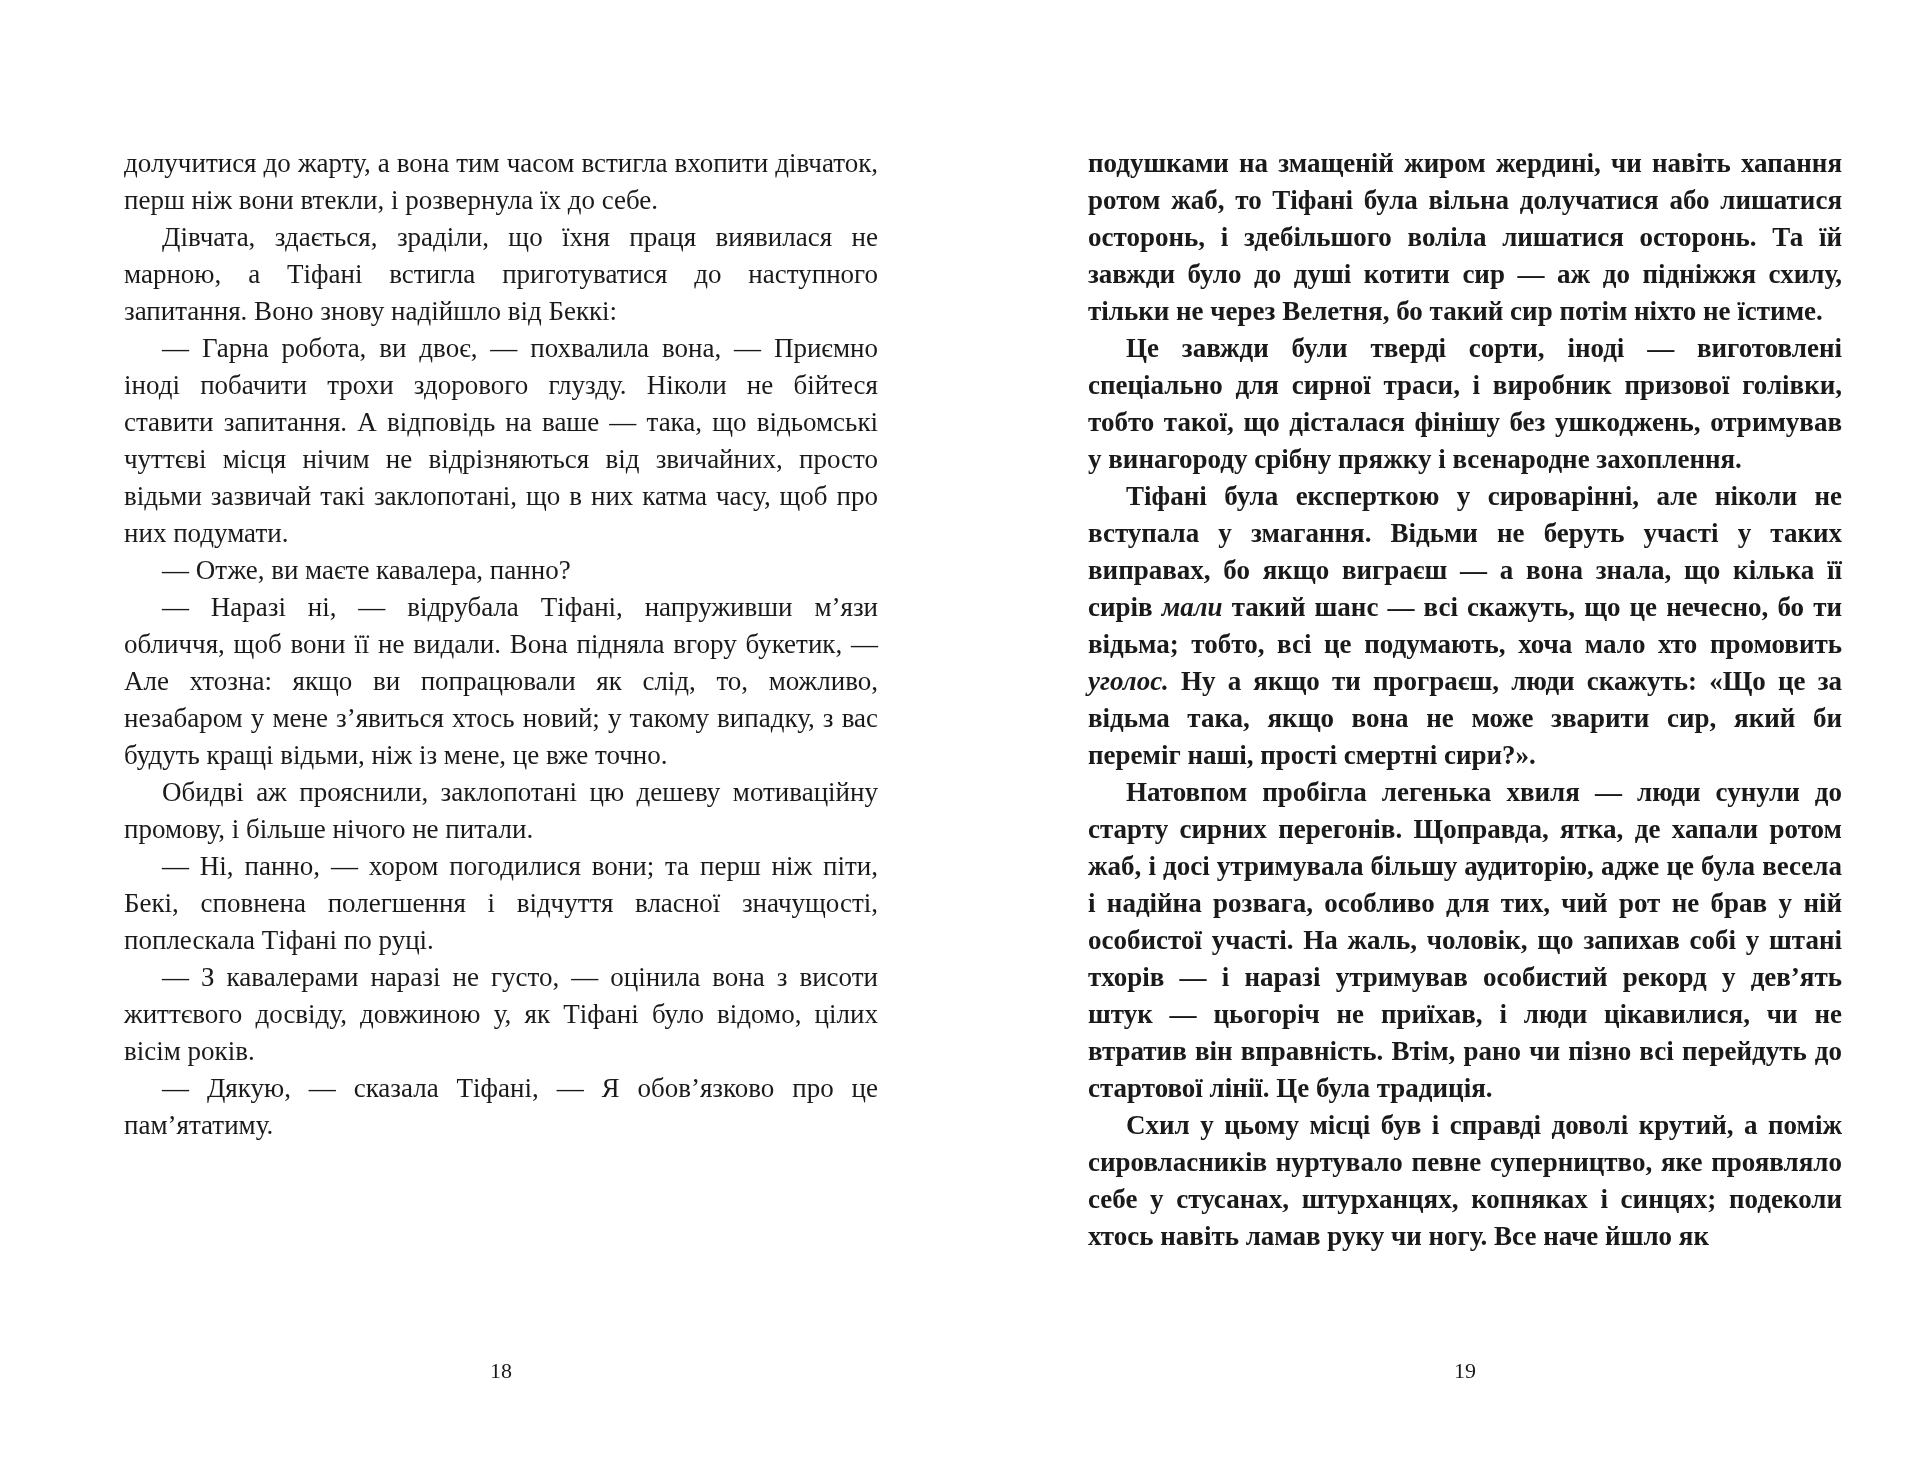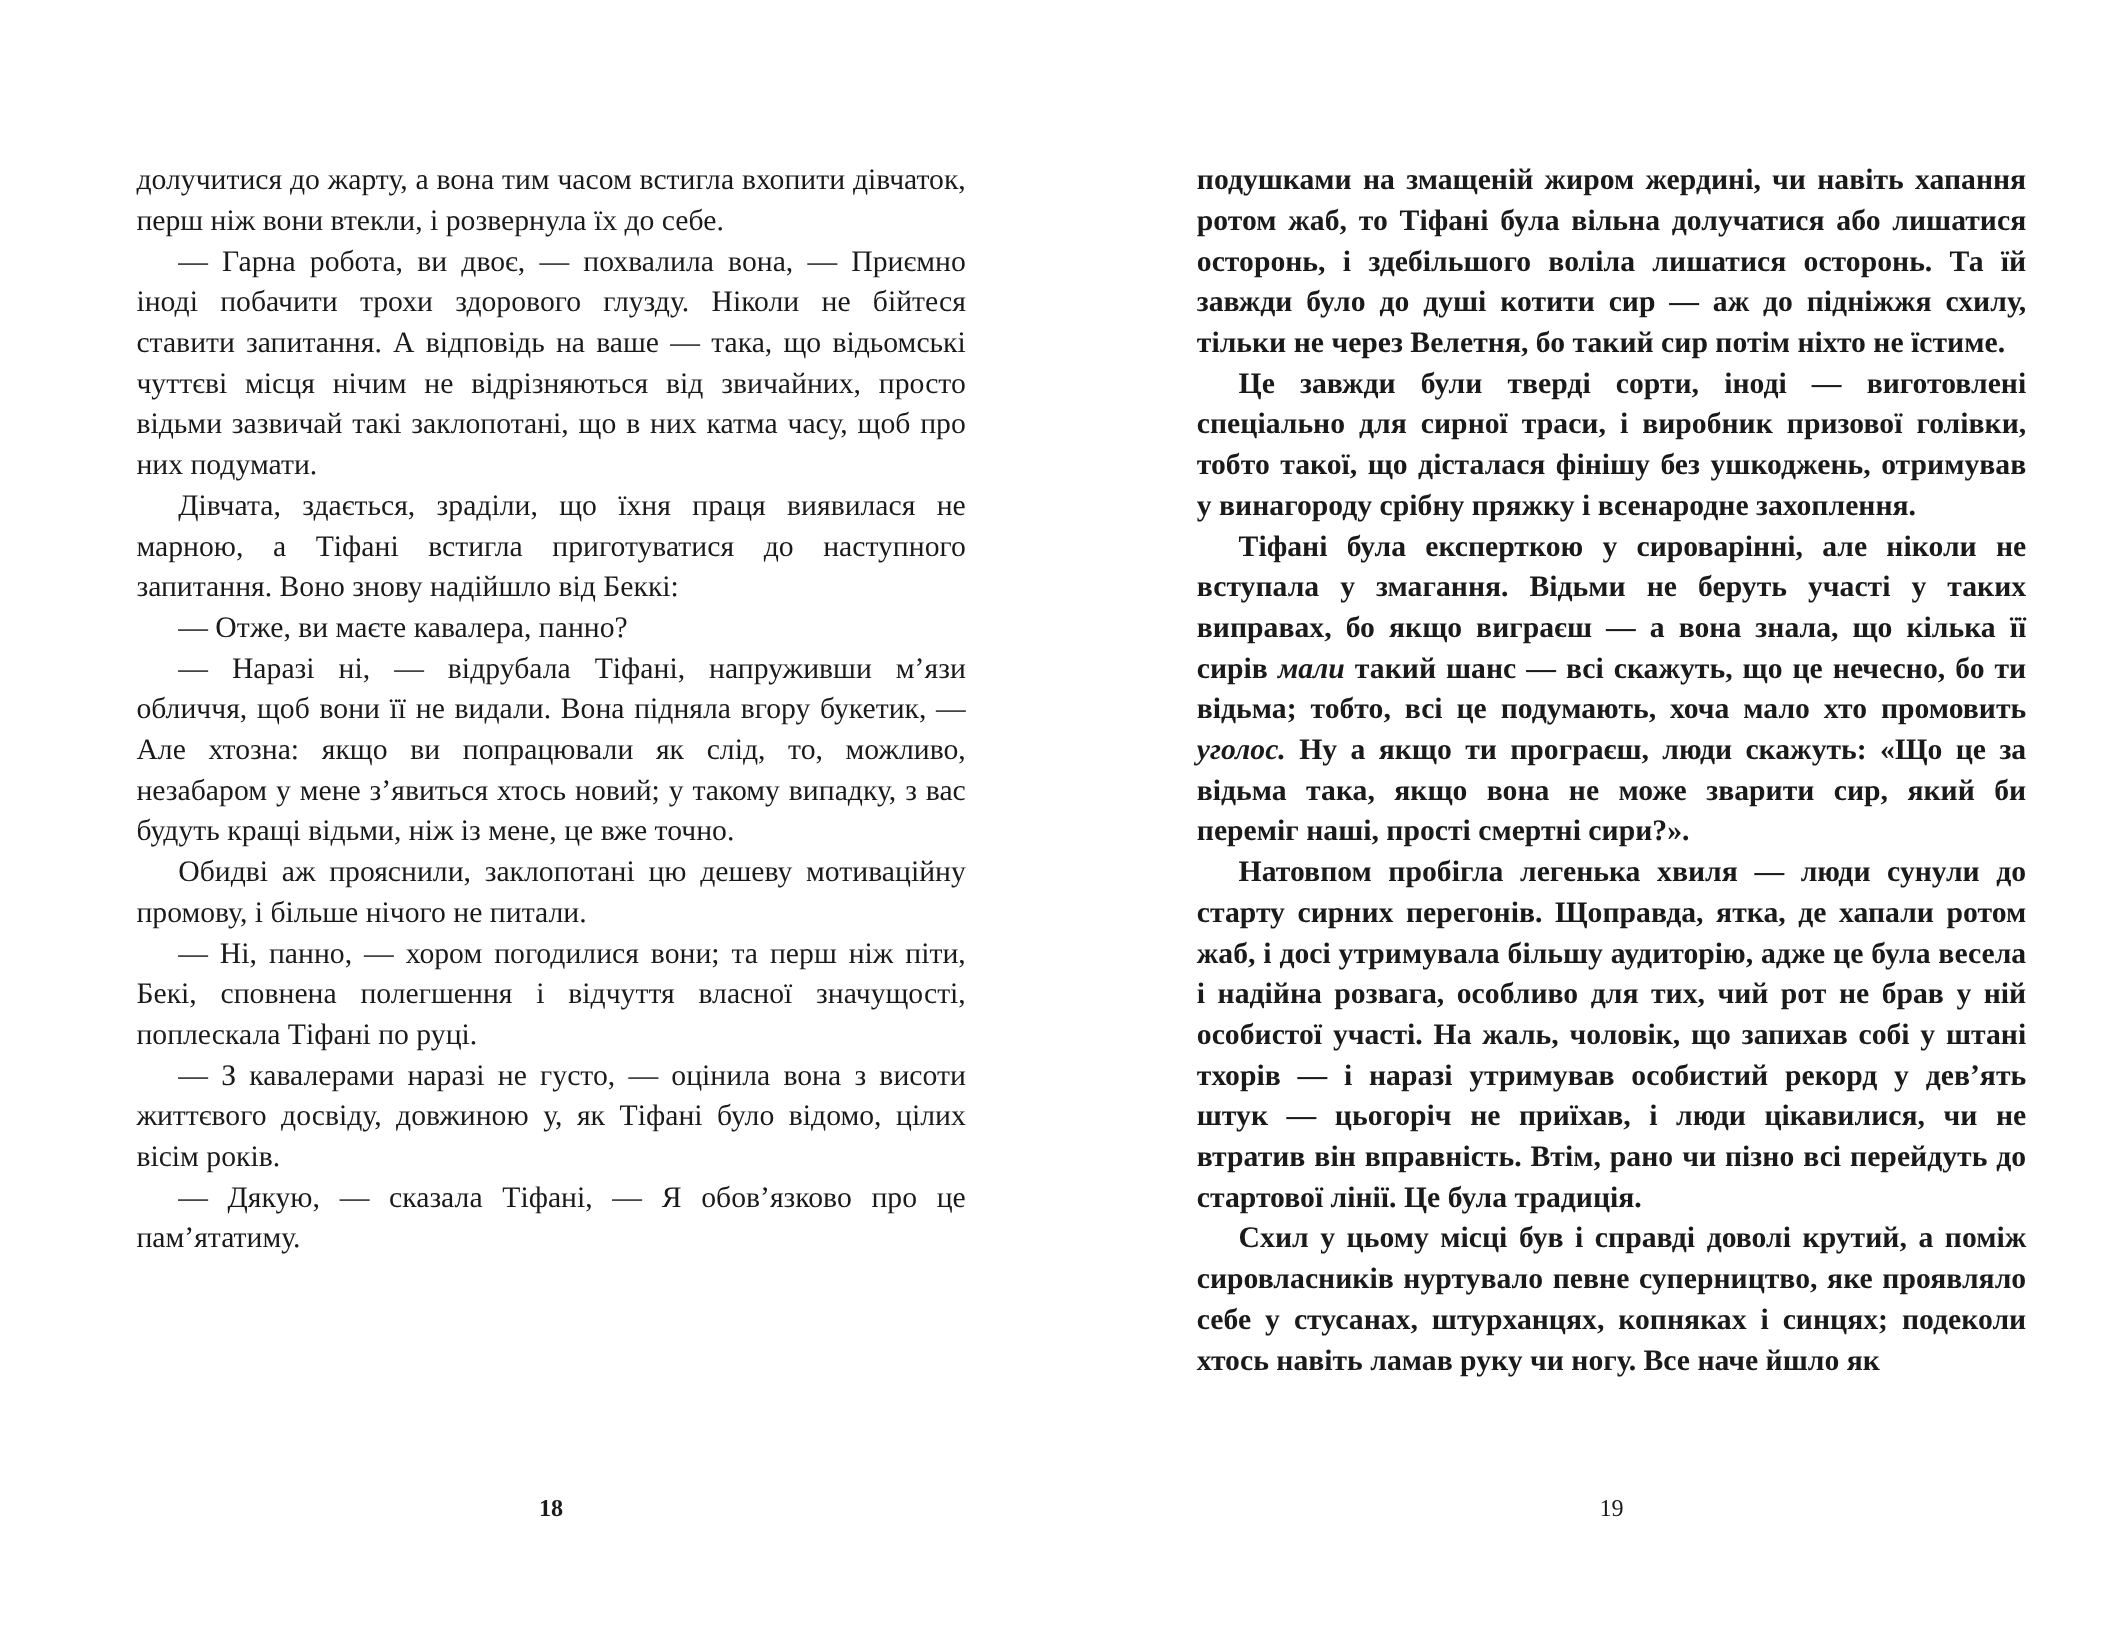--- a/index.html
+++ b/index.html
@@ -47,32 +47,32 @@
   }
   .page-number {
     position: absolute;
     top: 1358px;
     width: 754px;
     text-align: center;
     font-size: 22px;
     line-height: 26px;
     color: #1a1a1a;
   }
-  .page-number.left  { left: 124px; font-weight: bold; }
+  .page-number.left  { left: 124px; }
   .page-number.right { left: 1088px; }
 </style>
 </head>
 <body>
 
 <div class="spread">
 
   <div class="page-text left">
     <p class="cont">долучитися до жарту, а вона тим часом встигла вхопити дівчаток, перш ніж вони втекли, і розвернула їх до себе.</p>
+    <p class="ind">Дівчата, здається, зраділи, що їхня праця виявилася не марною, а Тіфані встигла приготуватися до наступного запитання. Воно знову надійшло від Беккі:</p>
     <p class="ind">— Гарна робота, ви двоє, — похвалила вона, — Приємно іноді побачити трохи здорового глузду. Ніколи не бійтеся ставити запитання. А відповідь на ваше — така, що відьомські чуттєві місця нічим не відрізняються від звичайних, просто відьми зазвичай такі заклопотані, що в них катма часу, щоб про них подумати.</p>
-    <p class="ind">Дівчата, здається, зраділи, що їхня праця виявилася не марною, а Тіфані встигла приготуватися до наступного запитання. Воно знову надійшло від Беккі:</p>
     <p class="ind">— Отже, ви маєте кавалера, панно?</p>
     <p class="ind">— Наразі ні, — відрубала Тіфані, напруживши м’язи обличчя, щоб вони її не видали. Вона підняла вгору букетик, — Але хтозна: якщо ви попрацювали як слід, то, можливо, незабаром у мене з’явиться хтось новий; у такому випадку, з вас будуть кращі відьми, ніж із мене, це вже точно.</p>
     <p class="ind">Обидві аж прояснили, заклопотані цю дешеву мотиваційну промову, і більше нічого не питали.</p>
     <p class="ind">— Ні, панно, — хором погодилися вони; та перш ніж піти, Бекі, сповнена полегшення і відчуття власної значущості, поплескала Тіфані по руці.</p>
     <p class="ind">— З кавалерами наразі не густо, — оцінила вона з висоти життєвого досвіду, довжиною у, як Тіфані було відомо, цілих вісім років.</p>
     <p class="ind">— Дякую, — сказала Тіфані, — Я обов’язково про це пам’ятатиму.</p>
   </div>
 
   <div class="page-text right">
     <p class="cont">подушками на змащеній жиром жердині, чи навіть хапання ротом жаб, то Тіфані була вільна долучатися або лишатися осторонь, і здебільшого воліла лишатися осторонь. Та їй завжди було до душі котити сир — аж до підніжжя схилу, тільки не через Велетня, бо такий сир потім ніхто не їстиме.</p>

